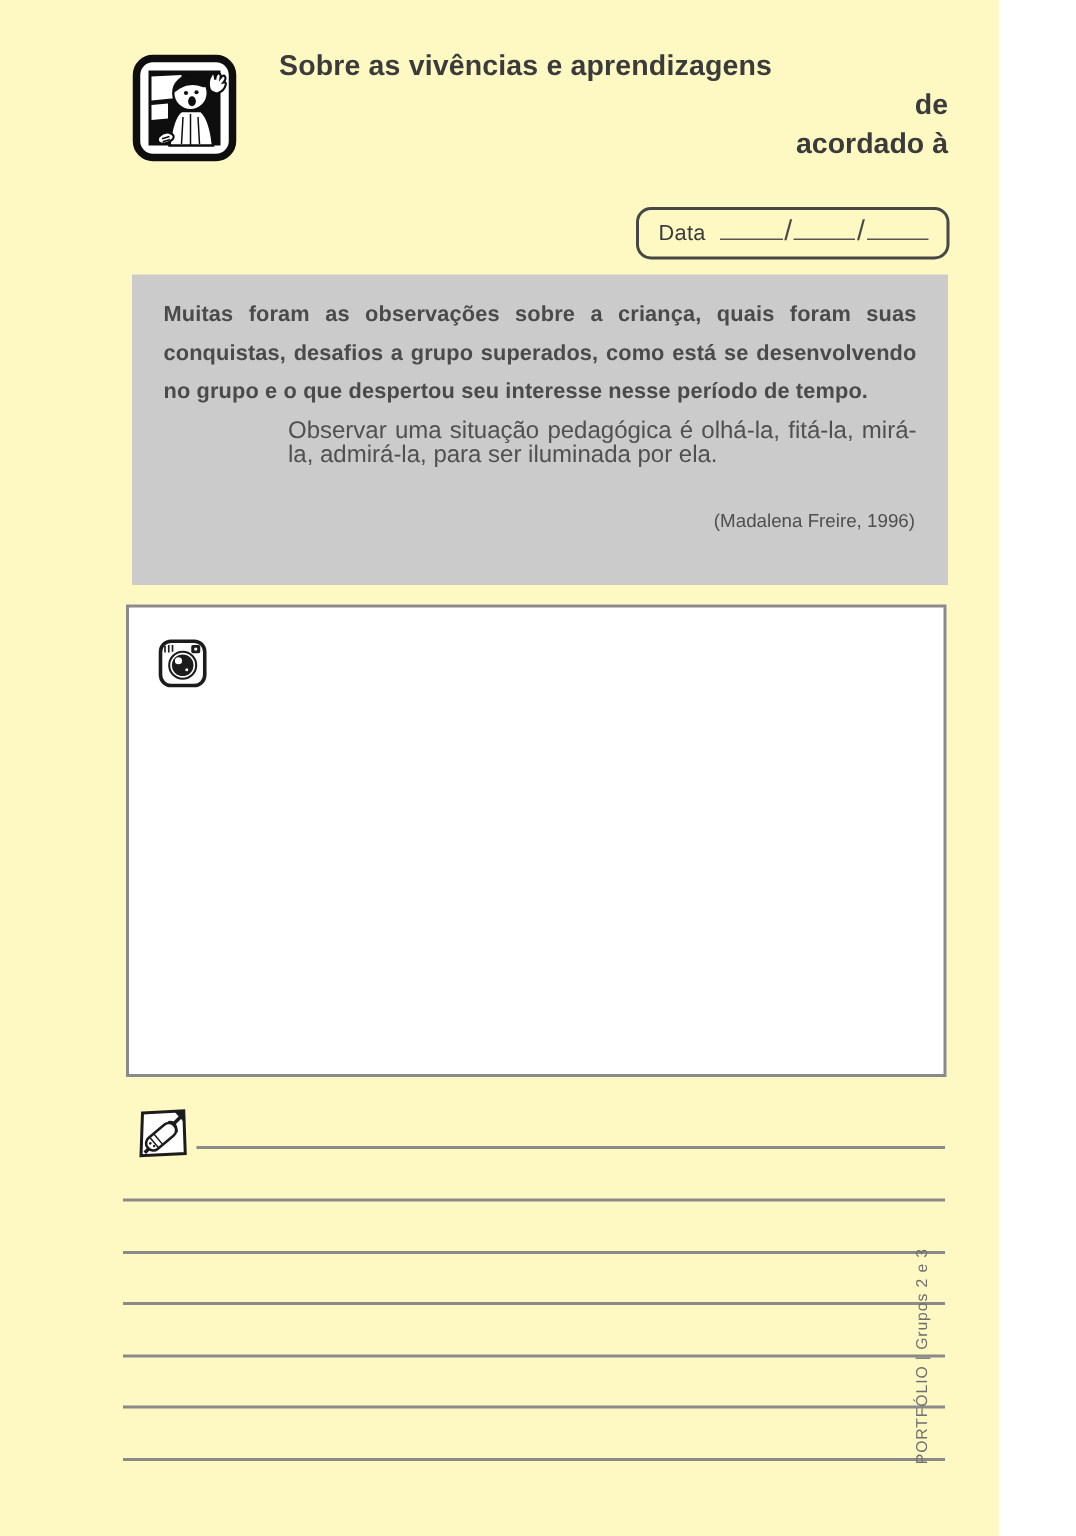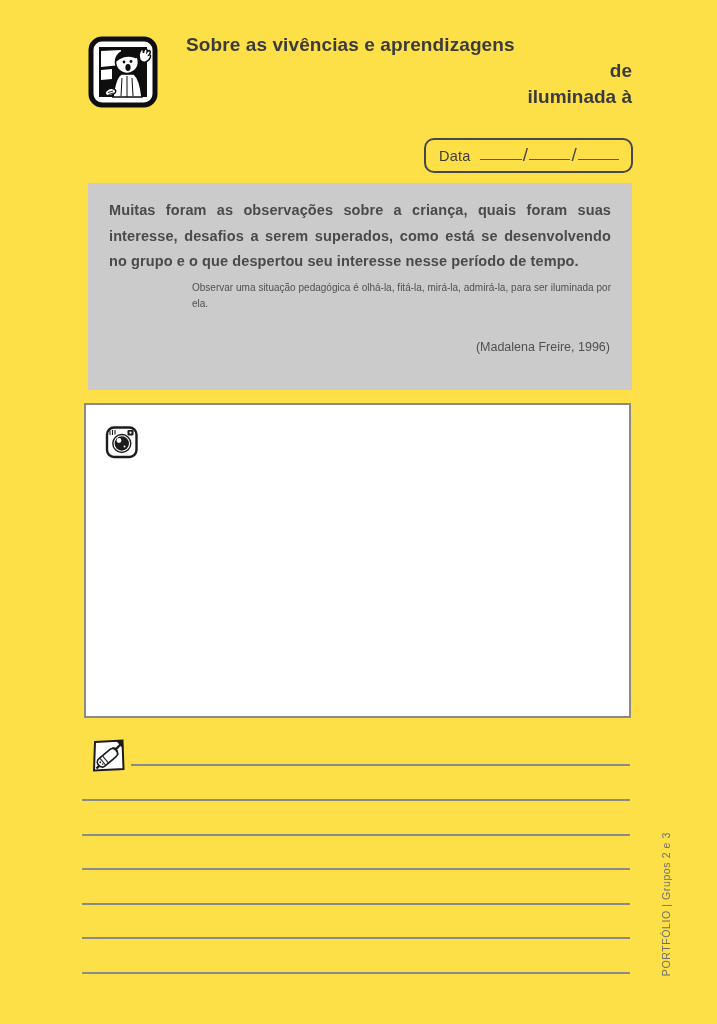--- a/index.html
+++ b/index.html
@@ -2,22 +2,22 @@
 <html lang="pt"><head>
 <meta charset="utf-8">
 <title>Portfólio — Sobre as vivências e aprendizagens</title>
 <style>
   * { margin:0; padding:0; box-sizing:border-box; }
   html,body { background:#ffffff; }
   body { font-family:"Liberation Sans","DejaVu Sans",sans-serif; }
 
   .page {
     position:relative;
-    width:717px; height:1024px;
-    background:#fde047;
+    width:666px; height:1024px;
+    background:#fef9c3;
     overflow:hidden;
   }
 
   
   .header-icon {
     position:absolute; left:88px; top:36px;
     width:70px; height:72px;
   }
   .title-block {
     position:absolute; left:186px; top:32px; width:446px;
@@ -65,21 +65,21 @@
     background:#cbcbcb;
     padding:15px 21px 0 21px;
     color:#4a4a4a;
   }
   .obs-intro {
     font-size:14.5px; font-weight:600; line-height:25.5px;
     text-align:justify; letter-spacing:.1px;
   }
   .obs-quotes { margin-left:83px; margin-top:5px; }
   .obs-quote {
-    font-size:10px; line-height:16px; text-align:justify;
+    font-size:16px; line-height:16px; text-align:justify;
     color:#505050;
   }
   .obs-quote + .obs-quote { margin-top:9px; }
   .obs-attribution {
     text-align:right; font-size:12.5px; color:#4f4f4f;
     margin-top:28px; padding-right:1px;
   }
 
   
   .photo-box {
@@ -140,38 +140,38 @@
     </svg>
   </div>
 
   <div class="title-block">
     <div class="title-line">Sobre as vivências e aprendizagens</div>
     <div class="fill-row de">
       <span class="label">de</span>
       <span class="fill-line"></span>
     </div>
     <div class="fill-row relativas">
-      <span class="label">iluminada à</span>
+      <span class="label">acordado à</span>
       <span class="fill-line"></span>
     </div>
   </div>
 
   <div class="date-box">
     <span class="date-label">Data</span>
     <span class="date-fields">
         <span class="date-blank"></span>
         <span class="date-slash">/</span>
         <span class="date-blank"></span>
         <span class="date-slash">/</span>
         <span class="date-blank"></span>
       </span>
   </div>
 
   <div class="obs-box">
-    <p class="obs-intro">Muitas foram as observações sobre a criança, quais foram suas interesse, desafios a serem superados, como está se desenvolvendo no grupo e o que despertou seu interesse nesse período de tempo.</p>
+    <p class="obs-intro">Muitas foram as observações sobre a criança, quais foram suas conquistas, desafios a grupo superados, como está se desenvolvendo no grupo e o que despertou seu interesse nesse período de tempo.</p>
     <div class="obs-quotes">
       <p class="obs-quote">Observar uma situação pedagógica é olhá-la, fitá-la, mirá-la, admirá-la, para ser iluminada por ela.</p>
     </div>
     <p class="obs-attribution">(Madalena Freire, 1996)</p>
   </div>
 
   <div class="photo-box">
     <div class="camera-icon-wrap">
       <svg viewBox="0 0 34 36" aria-hidden="true">
         <rect x="2" y="4.5" width="29.5" height="29.5" rx="7" fill="#ffffff" stroke="#1c1c1c" stroke-width="2.4"></rect>

